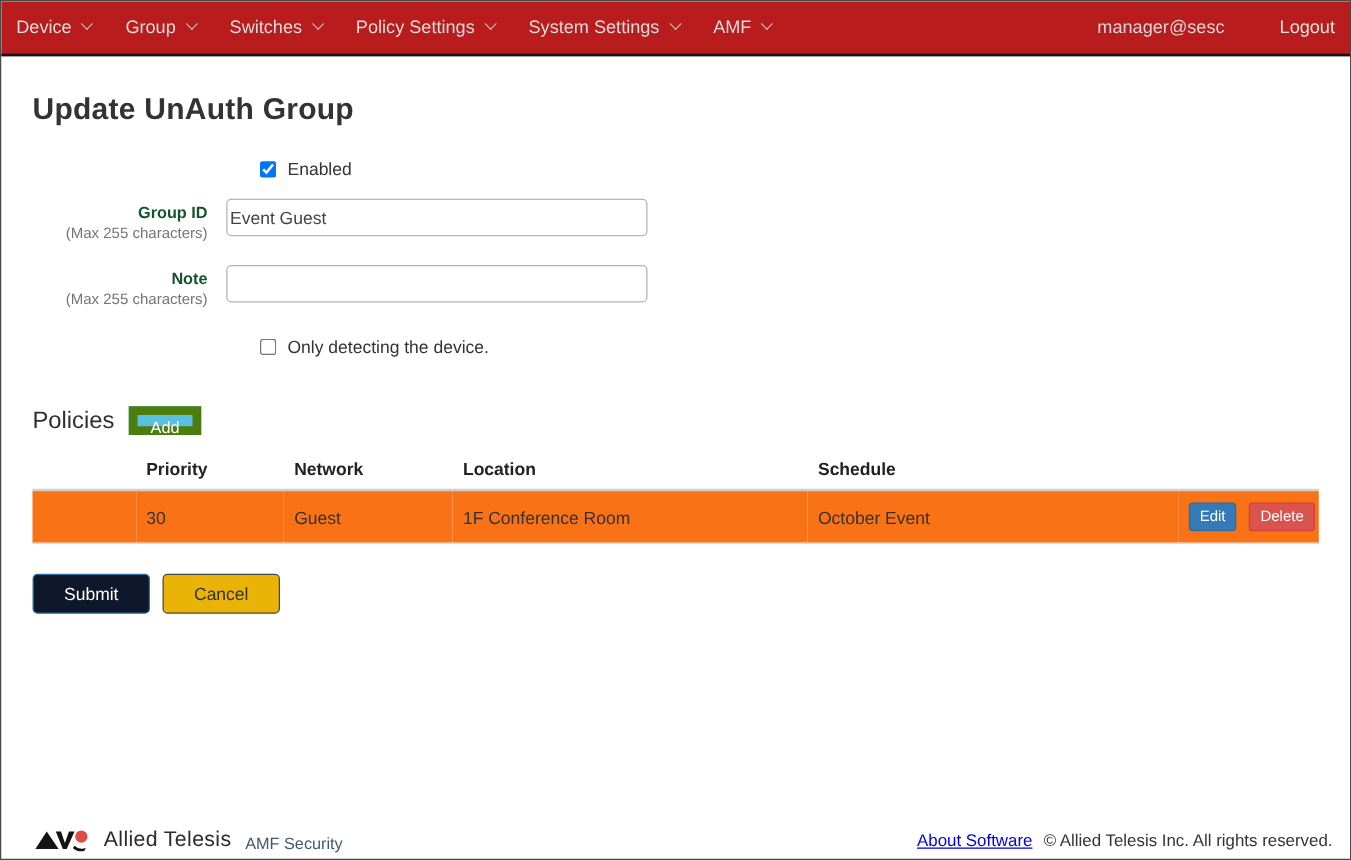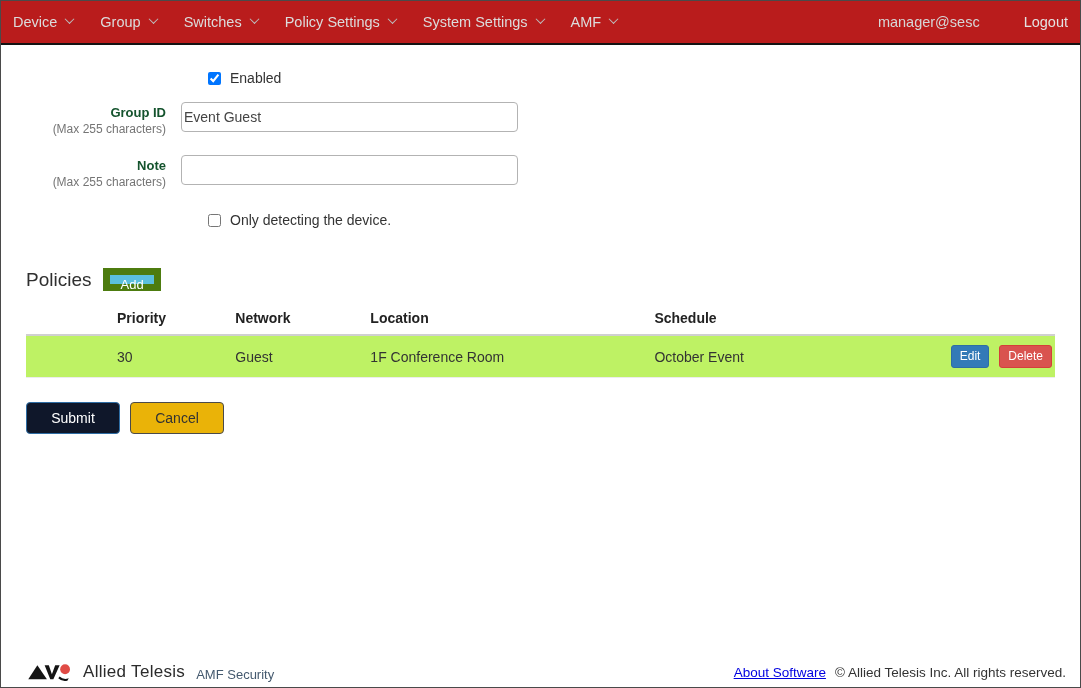--- a/index.html
+++ b/index.html
@@ -116,21 +116,21 @@
     font-size: 14px;
   }
   .policies-table th {
     text-align: left;
     font-weight: bold;
     color: #222;
     padding: 6px 8px 8px;
     border-bottom: 2px solid #d0d0d0;
   }
   .policies-table td {
-    background: #bef264;
+    background: #f97316;
     color: #333;
     padding: 9px 8px;
     border-bottom: 1px solid #ececec;
   }
   .policies-table td.actions-cell { text-align: right; white-space: nowrap; padding-right: 3px; }
   .btn-edit, .btn-delete {
     border: none;
     color: #fff;
     font-size: 12px;
     font-family: "Liberation Sans", sans-serif;
@@ -209,20 +209,21 @@
     <span class="chev"></span>
   </div>
   <div class="nav-right">
     <span class="nav-user">manager@sesc</span>
     <span class="nav-logout">Logout</span>
   </div>
 </div>
 
 <div class="main">
 
+  <h1 class="page-title">Update UnAuth Group</h1>
 
   <div class="checkbox-row enabled-row">
     <input type="checkbox" id="enabled-cb" checked="" style="">
     <label for="enabled-cb">Enabled</label>
   </div>
 
   <div class="field-row">
     <div class="label-col">
       <span class="lbl">Group ID</span>
       <span class="hint">(Max 255 characters)</span>

